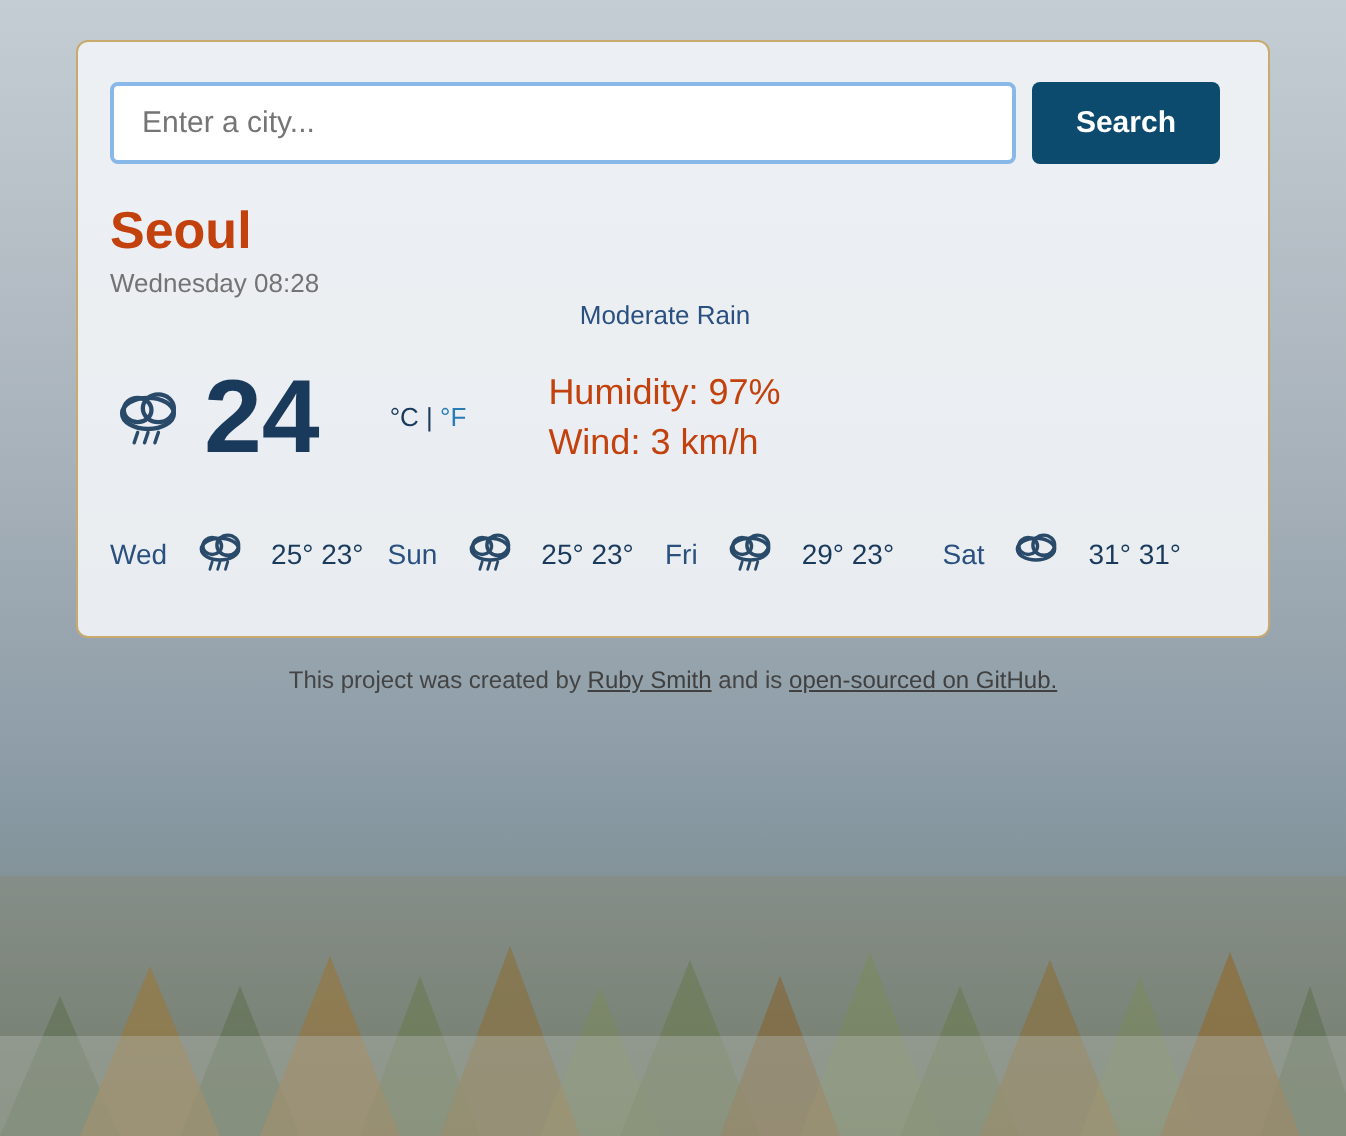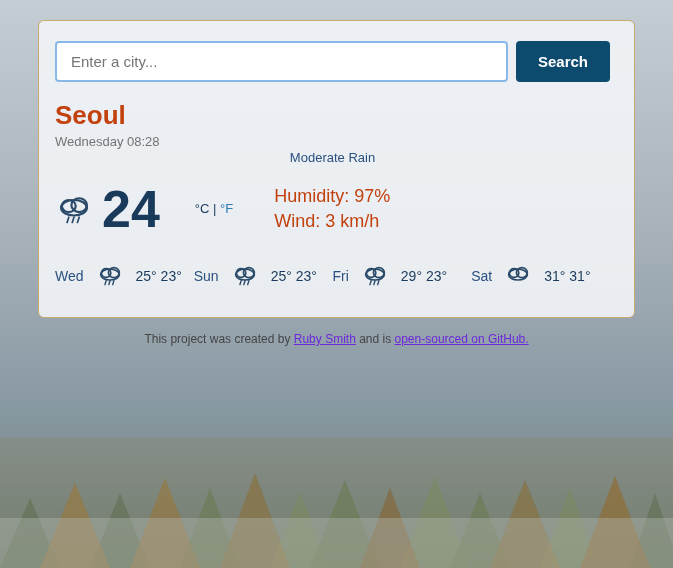--- a/index.html
+++ b/index.html
@@ -179,21 +179,21 @@
     }
 
     .footer {
       margin-top: 14px;
       font-size: 12px;
       color: #444;
       text-align: center;
     }
 
     .footer a {
-      color: #6d28d9;
+      color: #404040;
       text-decoration: underline;
     }
 
     
     .cloud-svg {
       width: 38px;
       height: 38px;
     }
     .cloud-svg-sm {
       width: 28px;

